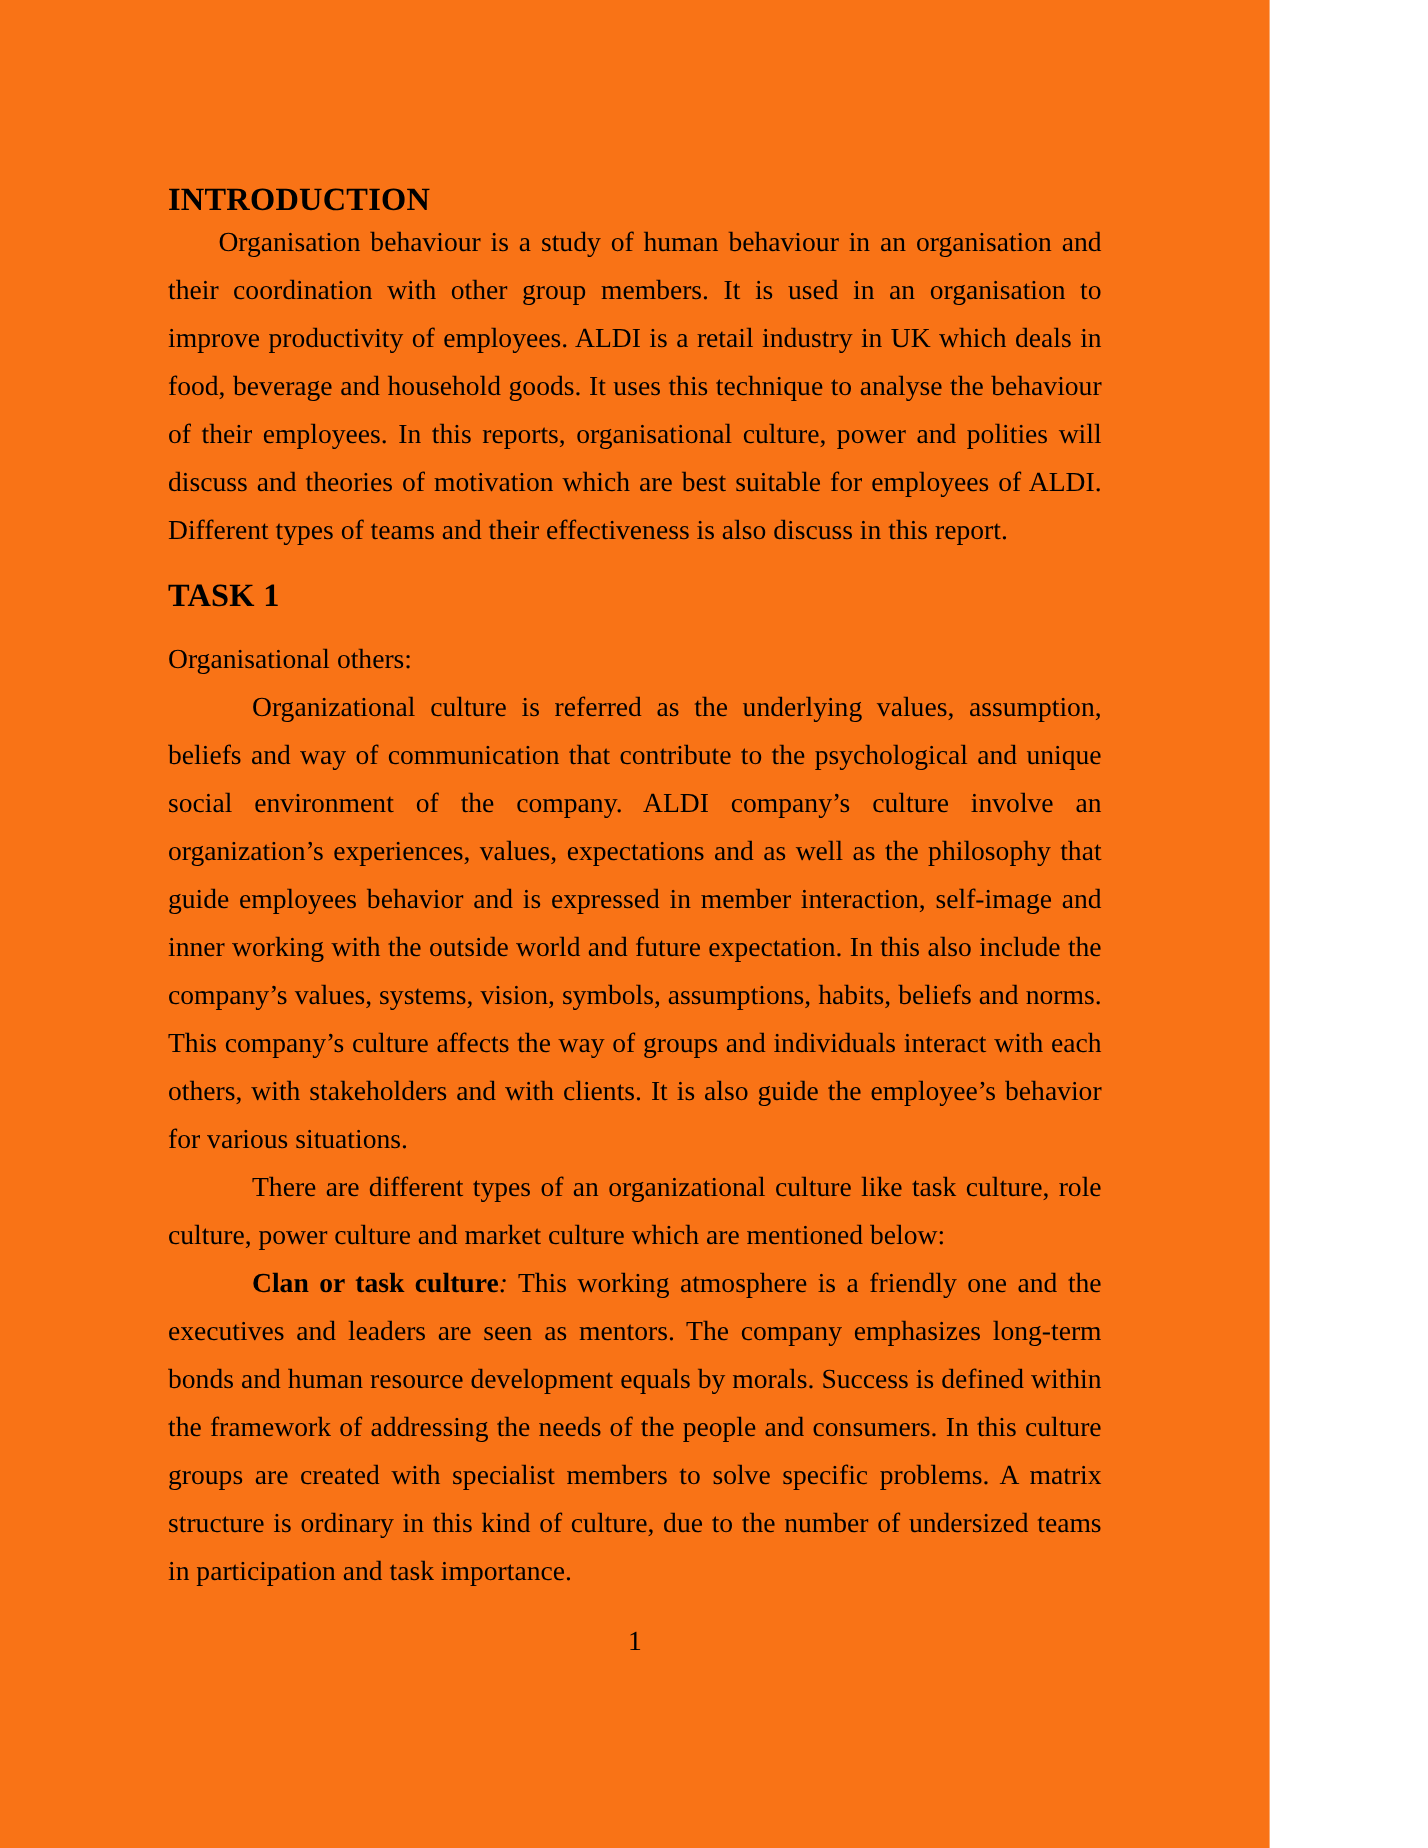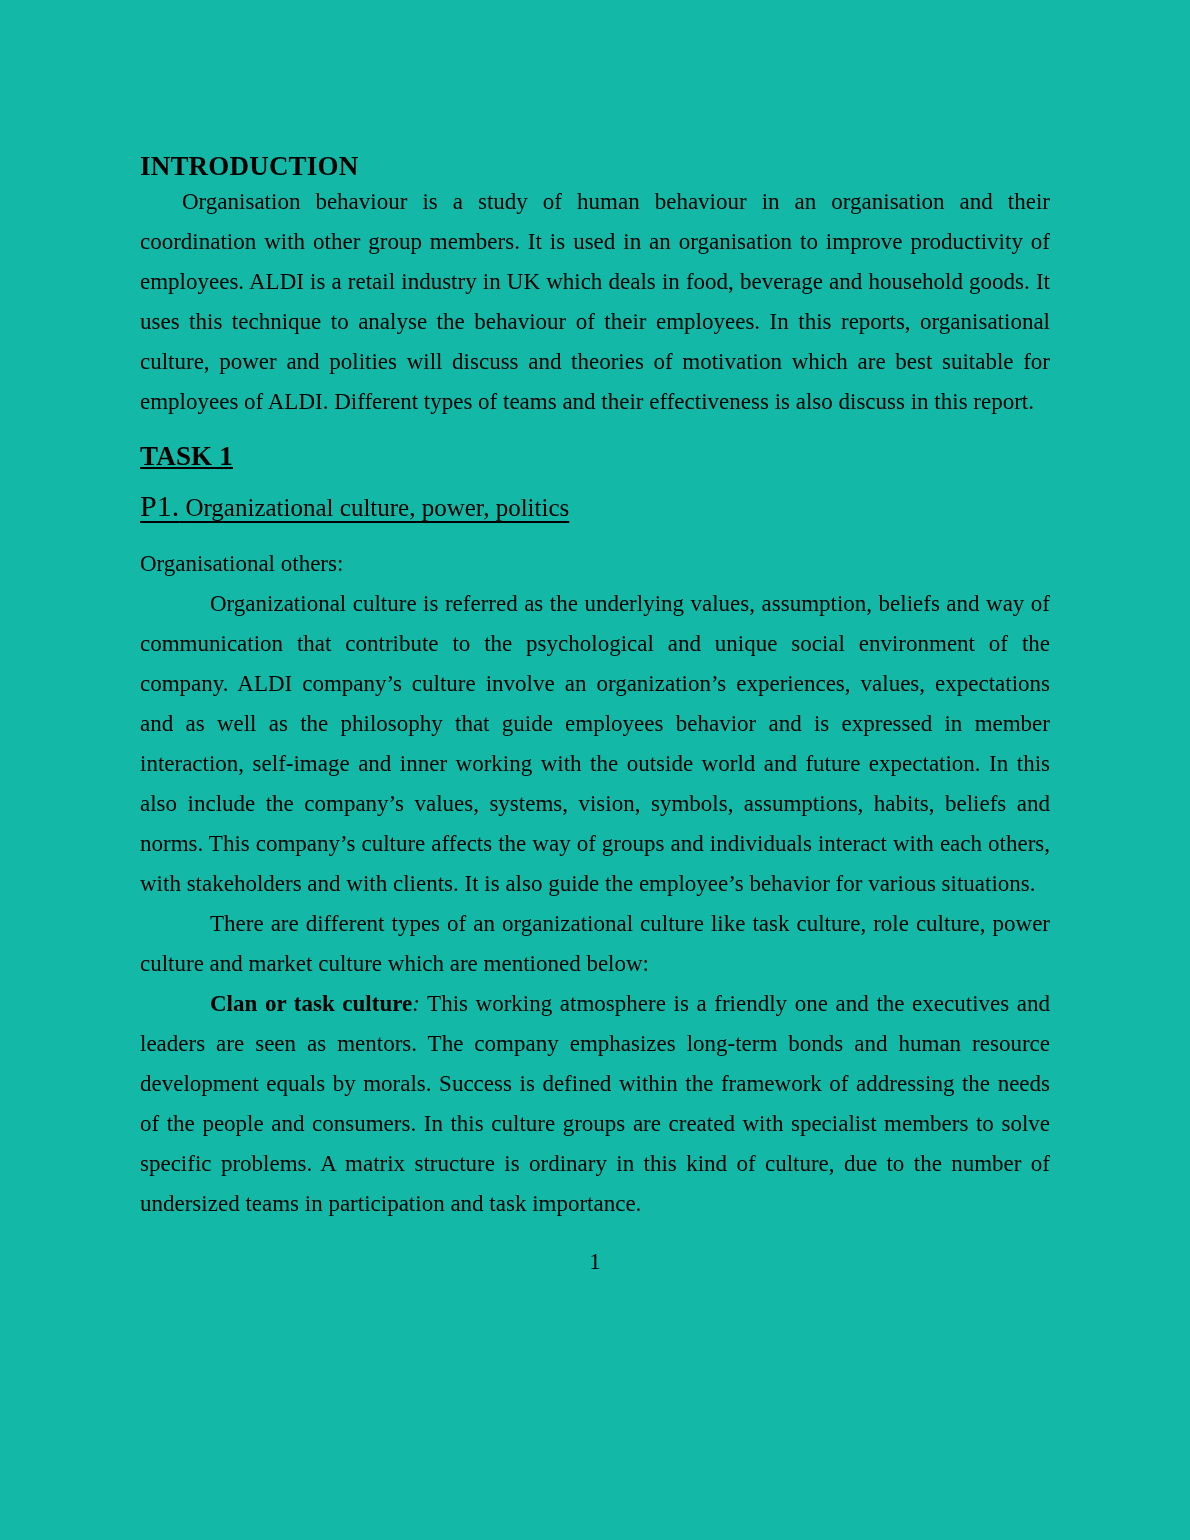--- a/index.html
+++ b/index.html
@@ -4,35 +4,34 @@
 <style>
   * { margin: 0; padding: 0; box-sizing: border-box; }
   html, body { background: #ffffff; }
   body {
     width: 1190px;
     height: 1540px;
     font-family: "Liberation Serif", serif;
     color: #000000;
   }
   .page {
-    width: 1190px;
+    width: 1058px;
     height: 1540px;
-    background: #14b8a6;
+    background: #f97316;
     padding: 150px 140px 0 140px;
     overflow: hidden;
   }
   .h-main {
     font-size: 27px;
     line-height: 32px;
     font-weight: bold;
     letter-spacing: 0.2px;
   }
   .h-task {
     margin-top: 18px;
-    text-decoration: underline;
   }
   .body-para {
     font-size: 23px;
     line-height: 40px;
     text-align: justify;
   }
   .intro-para {
     text-indent: 42px;
   }
   .p1-heading {
@@ -80,21 +79,20 @@
 <body>
 
 <div class="page">
 
   <h1 class="h-main">INTRODUCTION</h1>
 
   <p class="body-para intro-para">Organisation behaviour is a study of human behaviour in an organisation and their coordination with other group members. It is used in an organisation to improve productivity of employees. ALDI is a retail industry in UK which deals in food, beverage and household goods. It uses this technique to analyse the behaviour of their employees. In this reports, organisational culture, power and polities will discuss and theories of motivation which are best suitable for employees of ALDI. Different types of teams and their effectiveness is also discuss in this report.</p>
 
   <h1 class="h-main h-task">TASK 1</h1>
 
-  <h2 class="p1-heading"><span class="p1-prefix">P1.</span><span> Organizational culture, power, politics</span></h2>
 
   <p class="plain-label">Organisational others:</p>
 
   <p class="body-para deep-indent">Organizational culture is referred as the underlying values, assumption, beliefs and way of communication that contribute to the psychological and unique social environment of the company. ALDI company’s culture involve an organization’s experiences, values, expectations and as well as the philosophy that guide employees behavior and is expressed in member interaction, self-image and inner working with the outside world and future expectation. In this also include the company’s values, systems, vision, symbols, assumptions, habits, beliefs and norms. This company’s culture affects the way of groups and individuals interact with each others, with stakeholders and with clients. It is also guide the employee’s behavior for various situations.</p>
 
 
   <p class="body-para deep-indent">There are different types of an organizational culture like task culture, role culture, power culture and market culture which are mentioned below:</p>
 
   <p class="body-para deep-indent"><span class="lead-bold-italic">Clan or task culture</span><span class="lead-italic">:</span><span> This working atmosphere is a friendly one and the executives and leaders are seen as mentors. The company emphasizes long-term bonds and human resource development equals by morals. Success is defined within the framework of addressing the needs of the people and consumers. In this culture groups are created with specialist members to solve specific problems. A matrix structure is ordinary in this kind of culture, due to the number of undersized teams in participation and task importance.</span></p>
 

